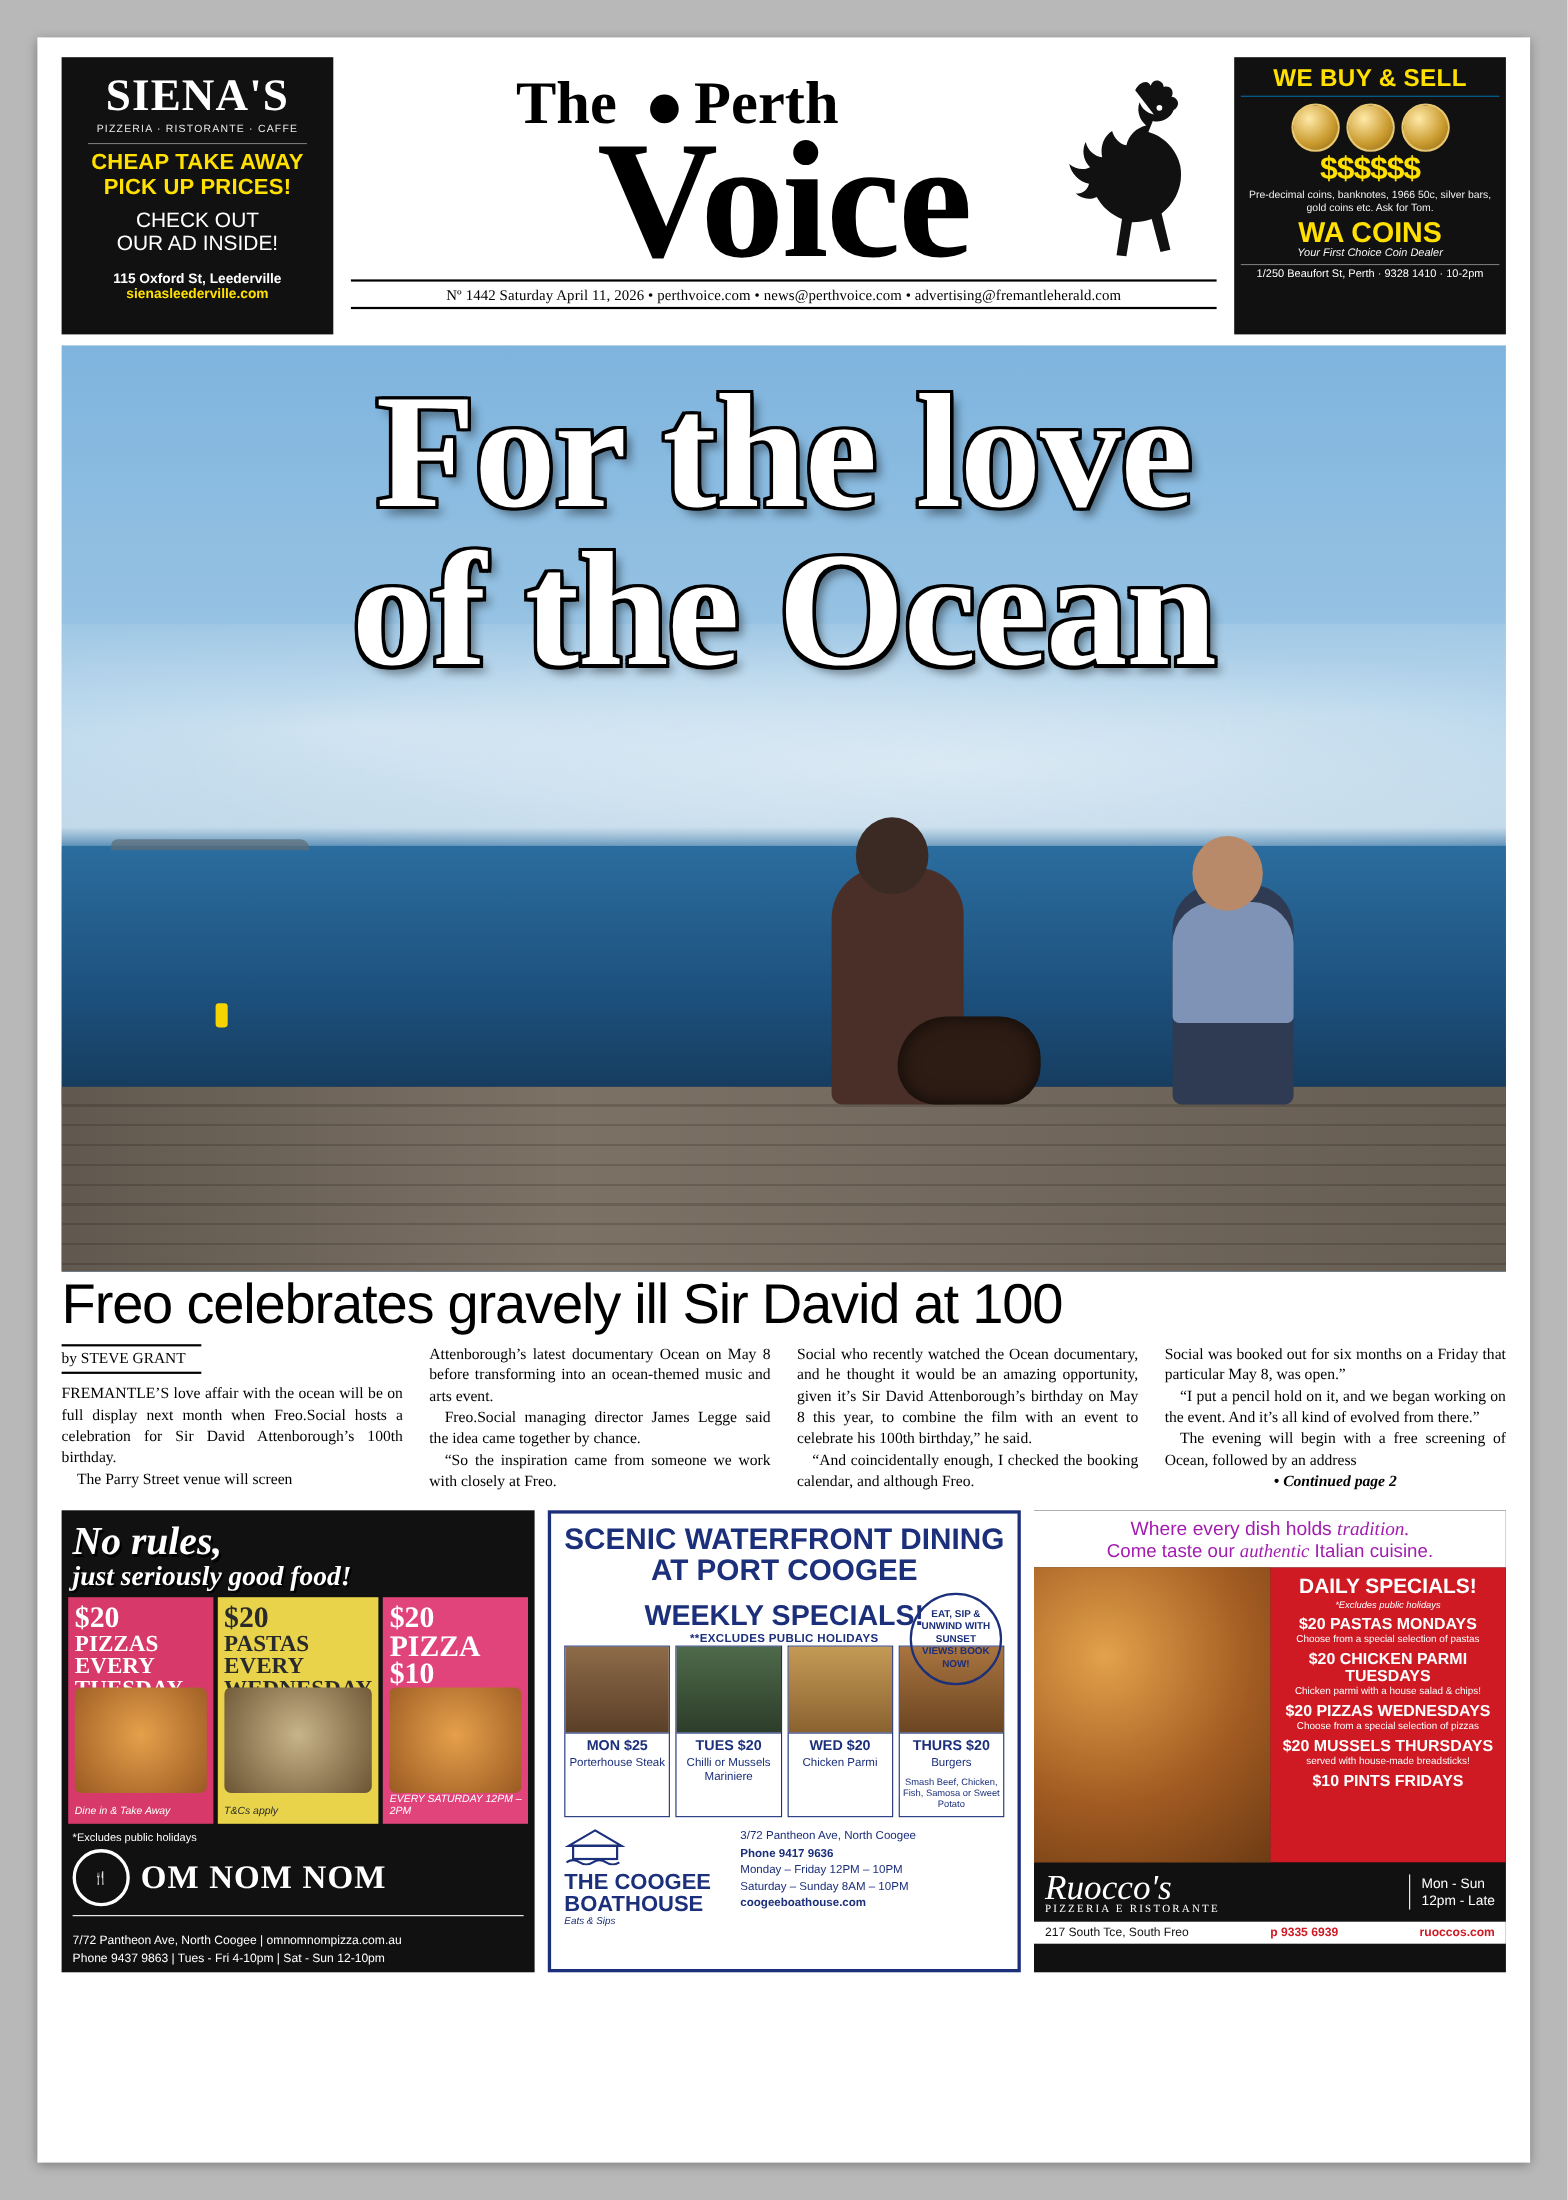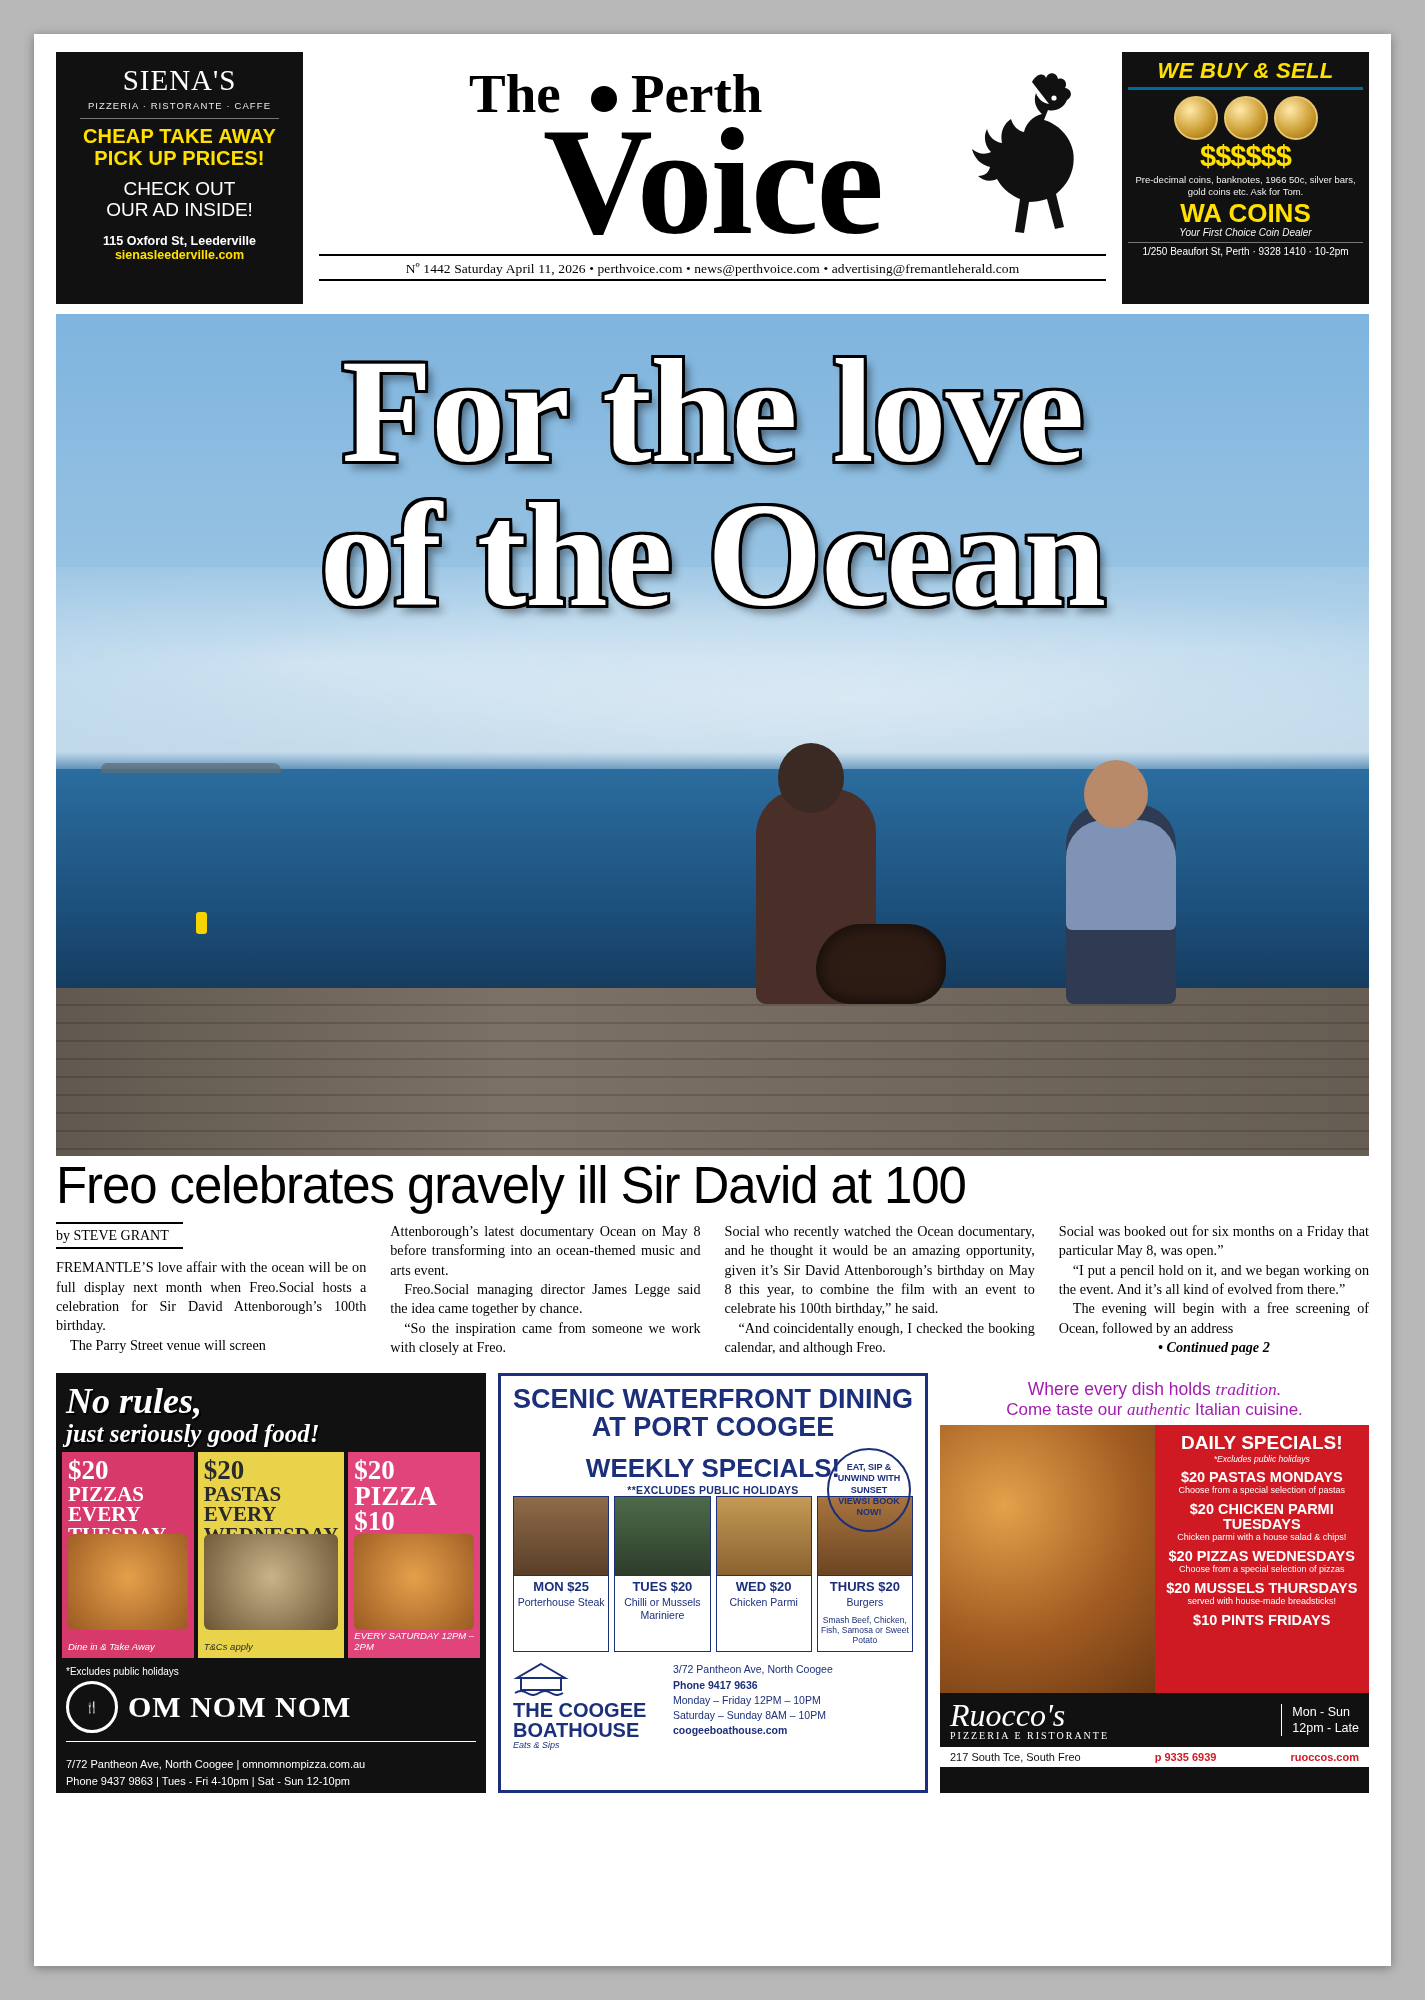--- a/index.html
+++ b/index.html
@@ -19,21 +19,21 @@
     padding:18px 22px;
   }
 
   
   .masthead { display:flex; align-items:stretch; height:252px; gap:10px; }
   .ad-siena {
     width:247px; background:#111; color:#fff; text-align:center;
     padding:14px 8px 10px; position:relative;
   }
   .ad-siena .name {
-    font-family:"Liberation Serif", serif; font-weight:normal; font-size:29px;
+    font-family:"Liberation Serif", serif; font-weight:bold; font-size:41px;
     letter-spacing:1px; line-height:1;
   }
   .ad-siena .sub { font-size:9.5px; letter-spacing:1.1px; margin-top:5px; color:#e8e8e8; }
   .ad-siena .hr { height:1px; background:#777; margin:7px 16px; }
   .ad-siena .yellow {
     color:#ffe000; font-weight:bold; font-size:20px; line-height:1.08; letter-spacing:.2px;
   }
   .ad-siena .white2 { color:#fff; font-size:19px; line-height:1.12; margin-top:9px; }
   .ad-siena .addr { font-size:12.5px; font-weight:bold; margin-top:13px; }
   .ad-siena .web { font-size:12.5px; color:#ffe000; font-weight:bold; }
@@ -67,21 +67,21 @@
     padding:5px 0 2px; letter-spacing:.1px;
   }
   .mh-rule-bot { border-top:2px solid #000; }
 
   .ad-wacoins {
     width:247px; background:#111; color:#fff; text-align:center; padding:6px 6px 4px;
     display:flex; flex-direction:column; align-items:center;
   }
   .wa-buysell {
     color:#ffe000; font-weight:bold; font-size:22px; letter-spacing:.3px;
-    border-bottom:3px solid #0369a1; width:100%; padding-bottom:3px;font-style:italic;
+    border-bottom:1px solid #0369a1; width:100%; padding-bottom:3px;
   }
   .coins { display:flex; gap:6px; margin:6px 0 2px; }
   .coin {
     width:44px; height:44px; border-radius:50%;
     background:radial-gradient(circle at 35% 30%, #ffe9a8, #c99a2e 60%, #8a6413);
     border:2px solid #e8c770;
   }
   .dollars { color:#ffe000; font-weight:bold; font-size:29px; line-height:1; letter-spacing:-1px; }
   .wa-small { font-size:9.5px; line-height:1.25; margin-top:3px; color:#f0f0f0; }
   .wa-name { color:#ffe000; font-weight:bold; font-size:26px; line-height:1.05; margin-top:2px; }

